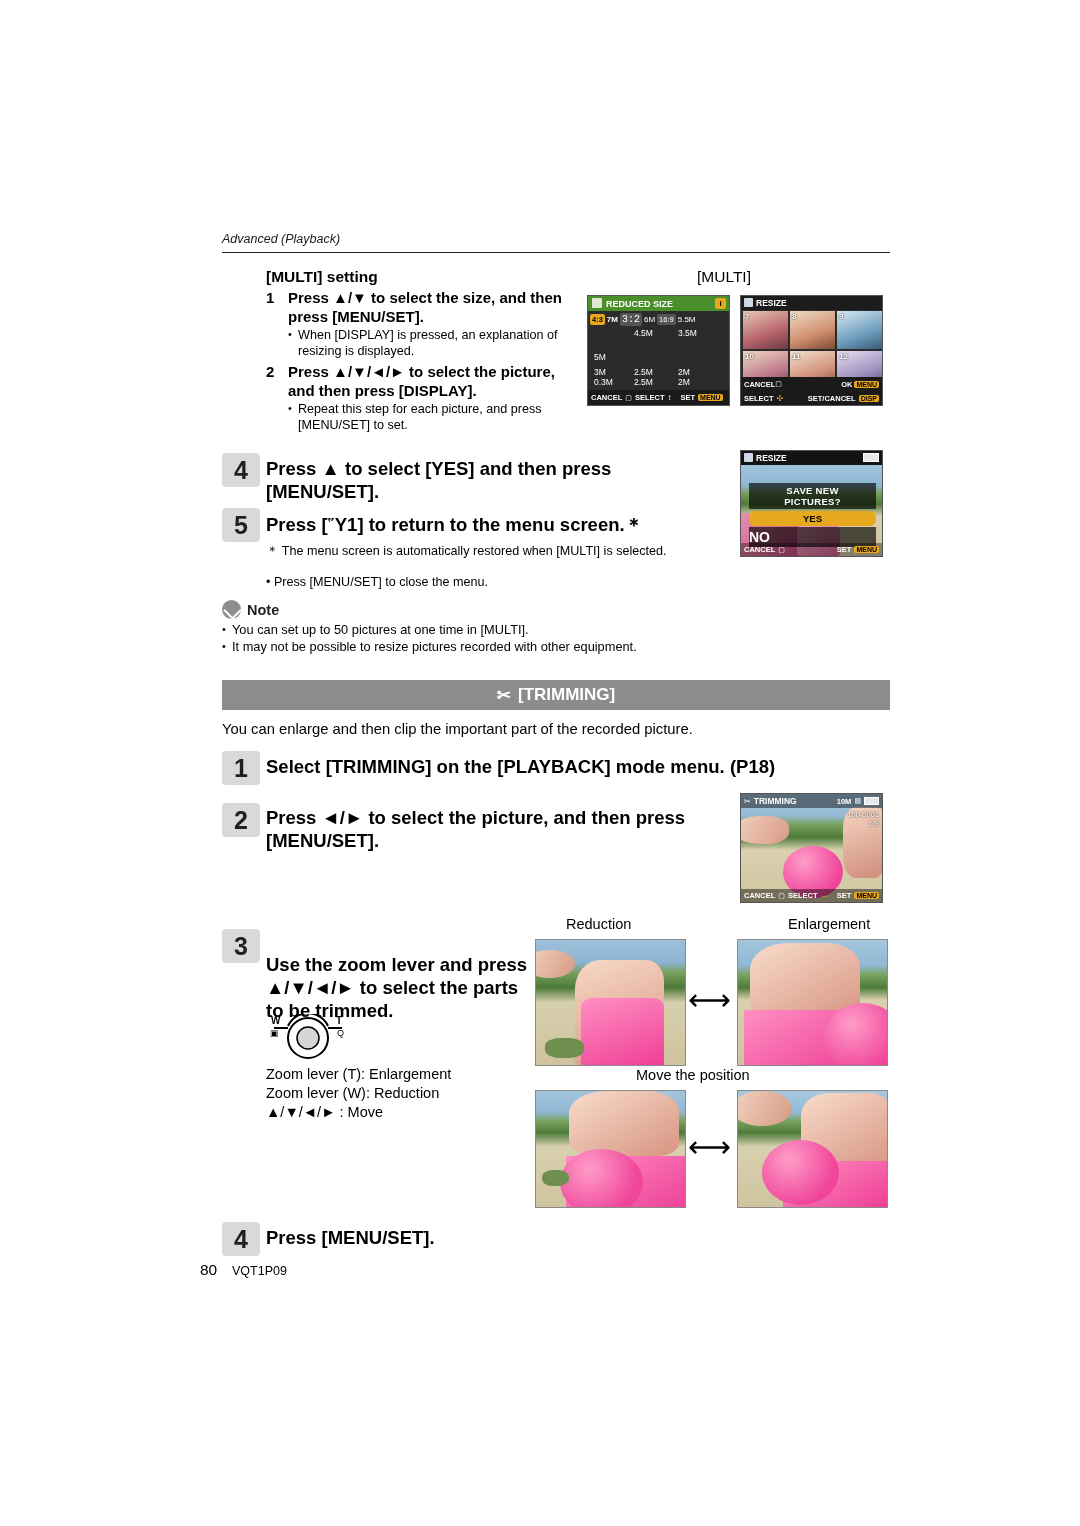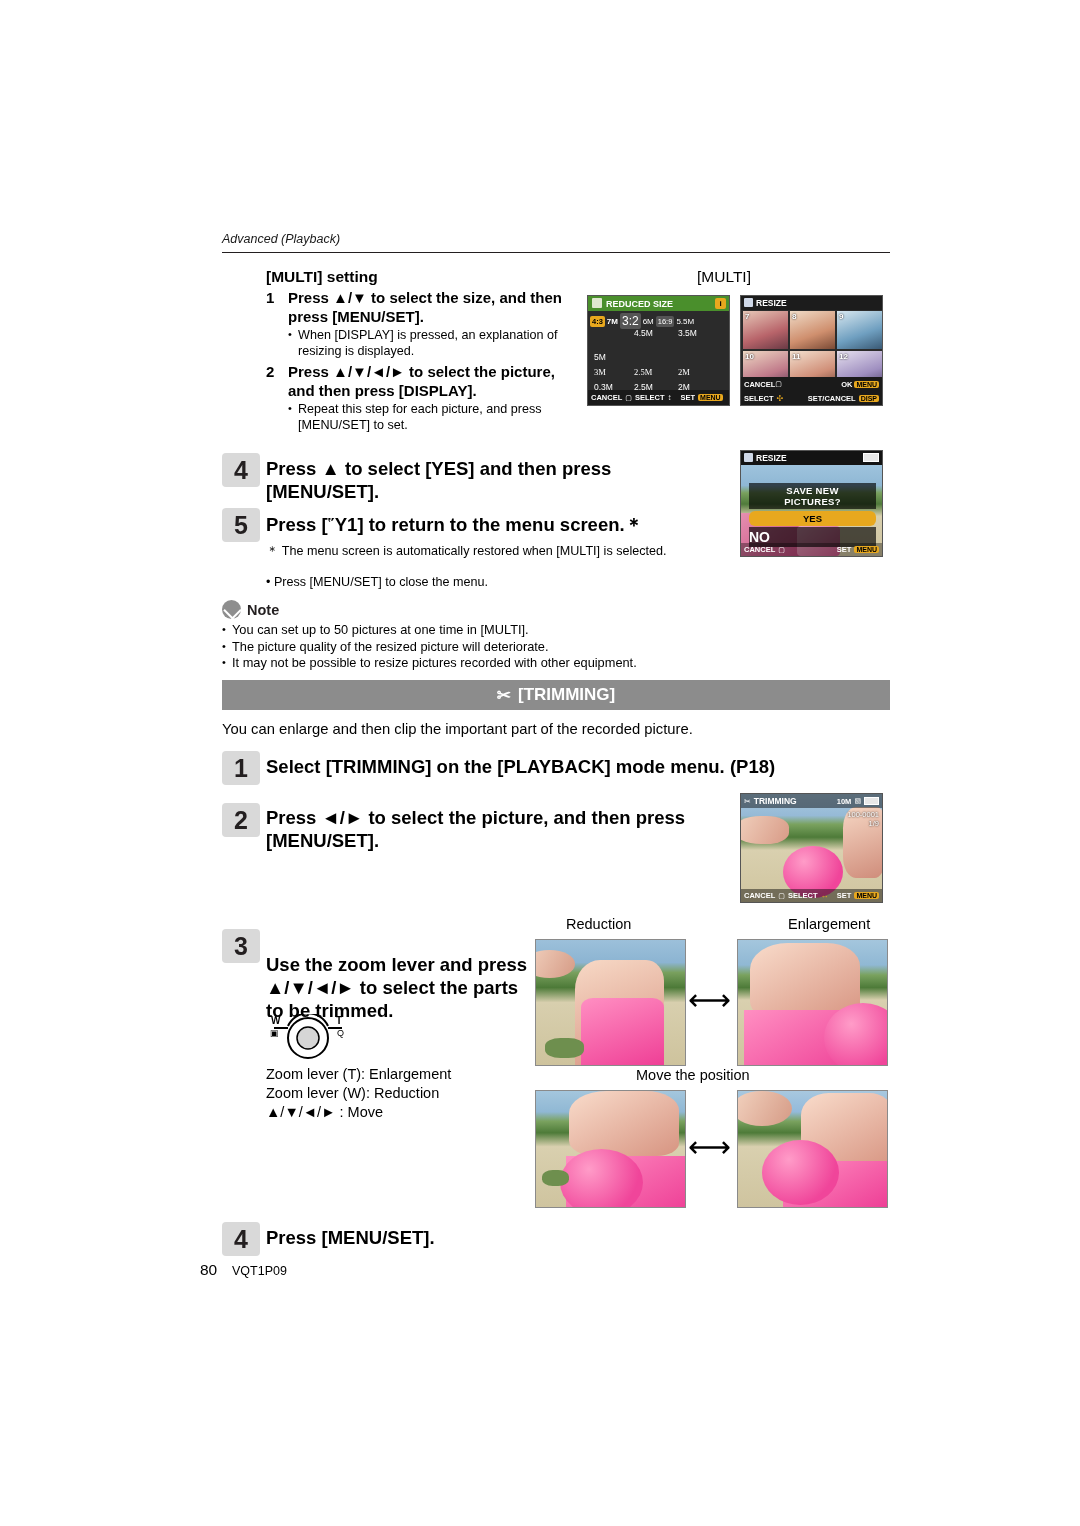--- a/index.html
+++ b/index.html
@@ -194,33 +194,33 @@
   <div class="lcd" style="left:587px; top:295px; width:143px; height:111px; background:#2b2b2b; border:1px solid #555;">
 
     <div style="position:absolute;left:0;top:0;width:100%;height:15px;background:#4a8f2c;"></div>
     <div style="position:absolute;left:4px;top:2px;width:10px;height:10px;background:#dfe7cf;border-radius:1px;"></div>
     <div style="position:absolute;left:18px;top:2.5px;color:#fff;font-size:9px;font-weight:bold;">REDUCED SIZE</div>
     <div style="position:absolute;right:3px;top:2px;width:11px;height:11px;background:#e8a81e;border-radius:2px;color:#000;font-size:8px;text-align:center;line-height:11px;font-weight:bold;">i</div>
 
     <div style="position:absolute;left:2px;top:17px;display:flex;gap:2px;align-items:center;">
       <span style="background:#e8a81e;color:#000;font-size:7.5px;padding:1px 2px;border-radius:2px;font-weight:bold;">4:3</span>
       <span style="color:#fff;font-size:8px;font-weight:bold;">7M</span>
-      <span style="color:#fff;font-size:12px;background:#555;padding:1px 2px;border-radius:2px;">3:2</span>
+      <span style="color:#fff;font-size:10px;background:#555;padding:1px 2px;border-radius:2px;font-family:Liberation Mono, monospace;">3:2</span>
       <span style="color:#fff;font-size:8px;">6M</span>
       <span style="color:#fff;font-size:7.5px;background:#555;padding:1px 2px;border-radius:2px;">16:9</span>
       <span style="color:#fff;font-size:8px;">5.5M</span>
     </div>
 
     <div style="position:absolute;left:6px;top:32px;width:132px;color:#fff;font-size:8.5px;">
       <div style="display:flex;margin-bottom:5px;">
         <span style="width:40px;margin-top:24px;">5M</span>
         <span style="width:44px;">4.5M</span>
         <span>3.5M</span>
       </div>
-      <div style="display:flex;margin-bottom:5px;font-family:Liberation Serif, serif;">
+      <div style="display:flex;">
         <span style="width:40px;">3M</span>
         <span style="width:44px;">2.5M</span>
         <span>2M</span>
       </div>
       <div style="display:flex;">
         <span style="width:40px;">0.3M</span>
         <span style="width:44px;">2.5M</span>
         <span>2M</span>
       </div>
     </div>
@@ -314,21 +314,20 @@
     </div>
   </div>
 
   <div class="note-wrap">
     <div class="note-head">
       <span class="note-icon"></span>
       <span>Note</span>
     </div>
     <div style="margin-top:3px;">
       <div class="note-line">You can set up to 50 pictures at one time in [MULTI].</div>
-      <div class="note-line">The picture quality of the resized picture will deteriorate.</div>
       <div class="note-line">It may not be possible to resize pictures recorded with other equipment.</div>
     </div>
   </div>
 
   <div class="band">
     <span class="scissors">✂</span>
     <span>[TRIMMING]</span>
   </div>
   <div class="band-sub">You can enlarge and then clip the important part of the recorded picture.</div>
 

